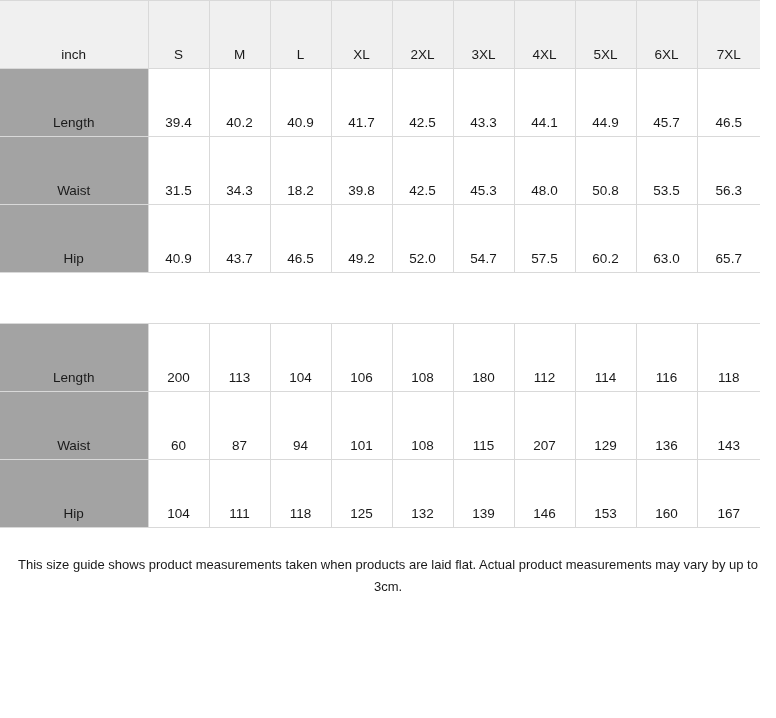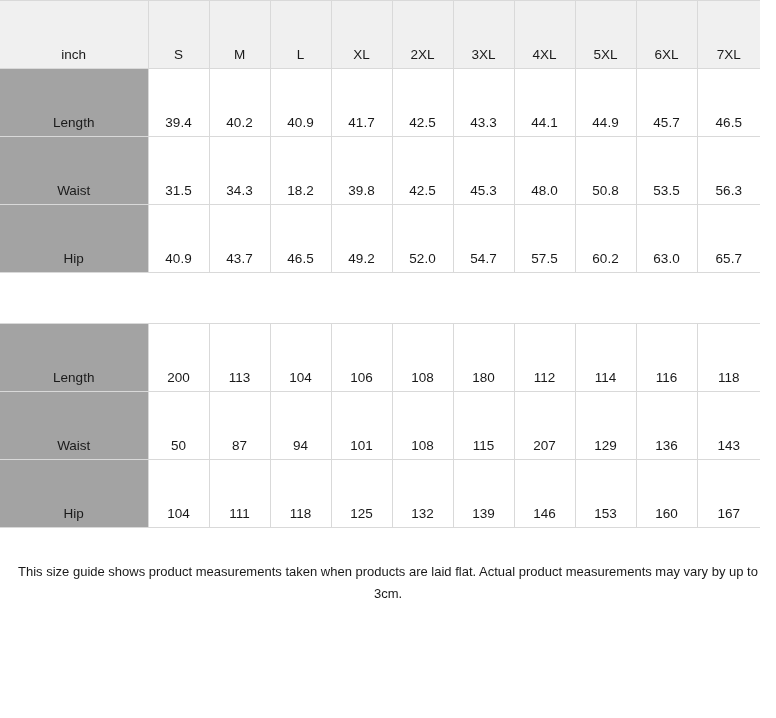--- a/index.html
+++ b/index.html
@@ -56,21 +56,21 @@
   }
   table.size-table td.size-col-last {
     width: 63px;
     border-right: none;
   }
   
   .spacer {
     height: 50px;
   }
   .footnote {
-    margin-top: 33px;
+    margin-top: 26px;
     padding: 0 6px;
     font-size: 13px;
     line-height: 22px;
     text-align: center;
     color: #1a1a1a;
   }
   .tbl-wrap {
     position: relative;
   }
 </style>
@@ -151,21 +151,21 @@
           <td class="size-col">106</td>
           <td class="size-col">108</td>
           <td class="size-col">180</td>
           <td class="size-col">112</td>
           <td class="size-col">114</td>
           <td class="size-col">116</td>
           <td class="size-col-last">118</td>
         </tr>
         <tr>
           <td class="label-cell">Waist</td>
-          <td class="size-col">50</td>
+          <td class="size-col">60</td>
           <td class="size-col">87</td>
           <td class="size-col">94</td>
           <td class="size-col">101</td>
           <td class="size-col">108</td>
           <td class="size-col">115</td>
           <td class="size-col">207</td>
           <td class="size-col">129</td>
           <td class="size-col">136</td>
           <td class="size-col-last">143</td>
         </tr>

